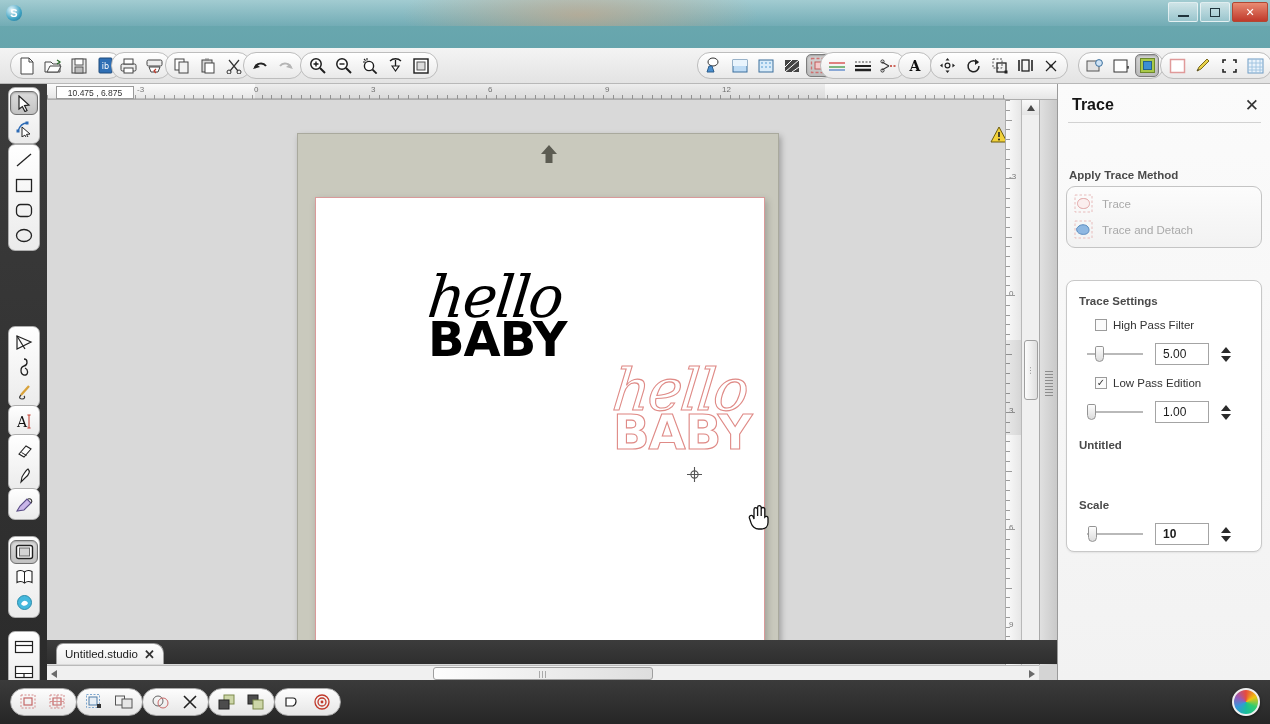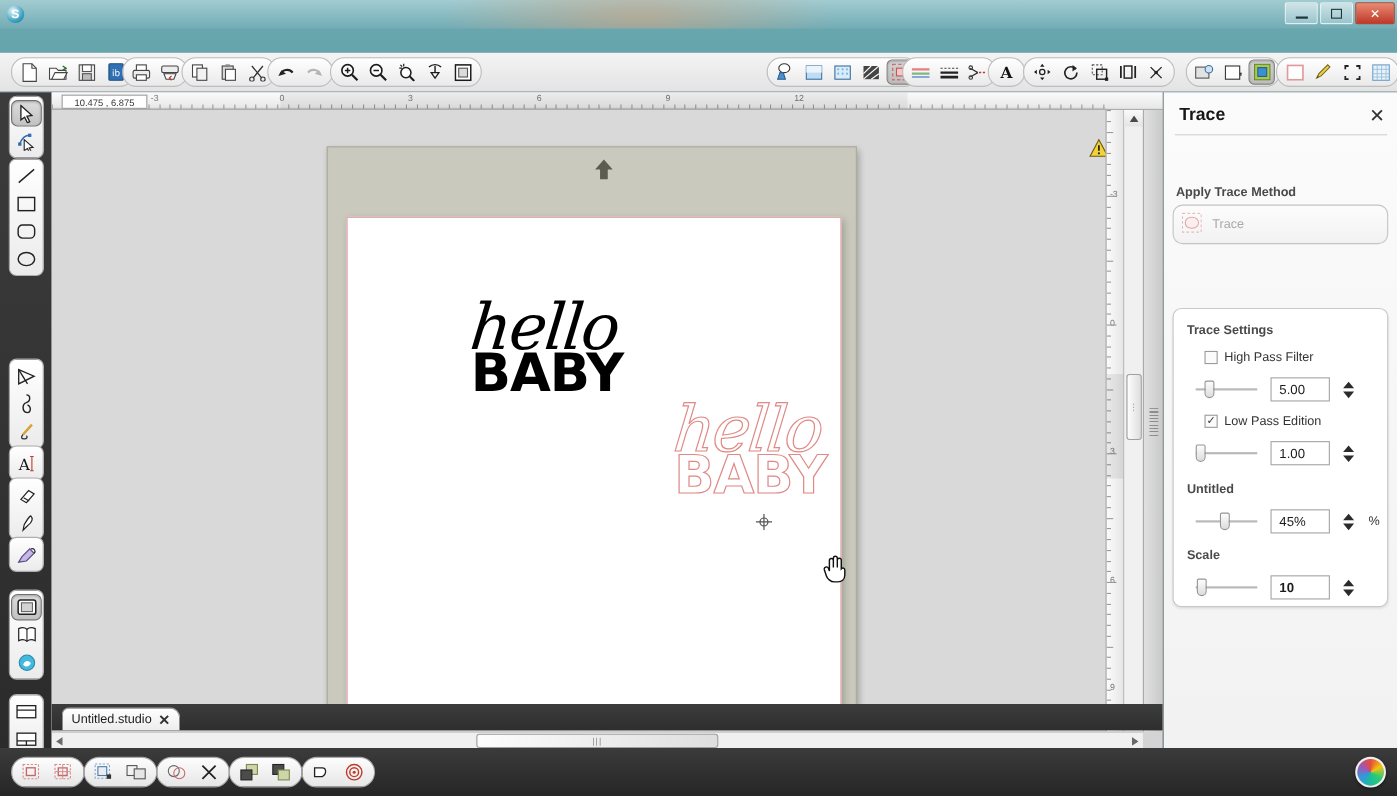--- a/index.html
+++ b/index.html
@@ -1114,20 +1114,29 @@
     <div class="methodbox" style="top:102px;">
       <div class="methodrow">
         <span>
           <svg width="19" height="19" viewBox="0 0 19 19">
               <rect x="1" y="1" width="17" height="17" fill="none" stroke="#e8bcbc" stroke-dasharray="2.5 2"></rect>
               <path d="M5 6c2-2 7-2 9 0s2 5 0 7-7 2-9 0-2-5 0-7z" fill="#fbeeee" stroke="#e1a5a5"></path>
             </svg>
         </span>
         <span>Trace</span>
       </div>
+      <div class="methodrow">
+        <span>
+          <svg width="19" height="19" viewBox="0 0 19 19">
+              <rect x="1" y="1" width="17" height="17" fill="none" stroke="#e8bcbc" stroke-dasharray="2.5 2"></rect>
+              <path d="M4 7c2-3 8-3 10 0s1 6-2 7-8 0-9-3 0-3 1-4z" fill="#8fb8e2" stroke="#5b8cc0"></path>
+            </svg>
+        </span>
+        <span>Trace and Detach</span>
+      </div>
     </div>
 
     <div class="card" style="top:196px;height:272px;">
 
       <div class="sectlabel" style="left:12px;top:14px;">Trace Settings</div>
 
       <div style="position:absolute;left:28px;top:38px;display:flex;align-items:center;gap:6px;">
         <span class="chk"></span>
         <span class="fieldlabel">High Pass Filter</span>
       </div>
@@ -1151,31 +1160,20 @@
           <div class="knob" style="left:0px;"></div>
         </div>
         <div class="numfield">1.00</div>
         <div class="spin">
             <i class="up"></i>
             <i class="dn"></i>
           </div>
       </div>
 
       <div class="sectlabel" style="left:12px;top:158px;">Untitled</div>
-      <div class="sliderrow" style="position:absolute;left:16px;top:182px;">
-        <div class="track">
-          <div class="knob" style="left:22px;"></div>
-        </div>
-        <div class="numfield">45%</div>
-        <div class="spin">
-            <i class="up"></i>
-            <i class="dn"></i>
-          </div>
-        <span class="pct">%</span>
-      </div>
 
       <div class="sectlabel" style="left:12px;top:218px;">Scale</div>
       <div class="sliderrow" style="position:absolute;left:16px;top:242px;font-weight:bold;">
         <div class="track">
           <div class="knob" style="left:1px;"></div>
         </div>
         <div class="numfield">10</div>
         <div class="spin">
             <i class="up"></i>
             <i class="dn"></i>

